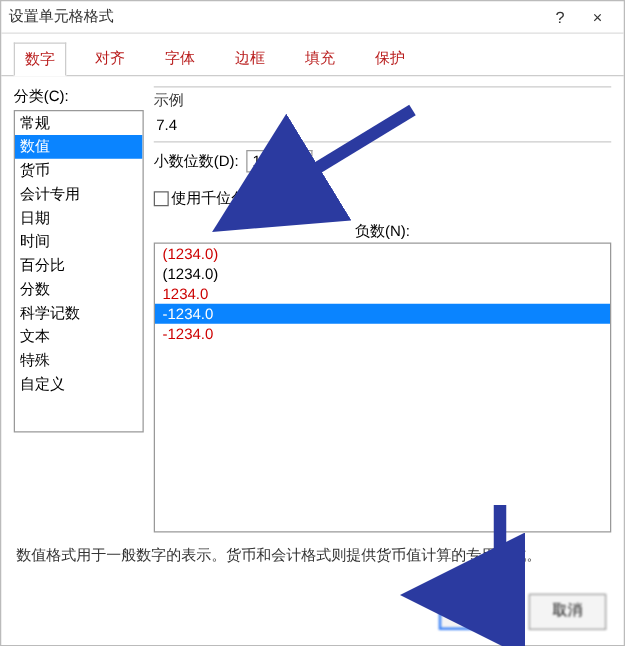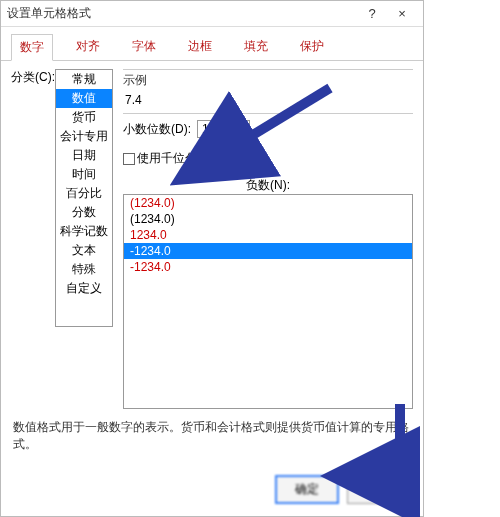--- a/index.html
+++ b/index.html
@@ -1,28 +1,28 @@
 <!DOCTYPE html>
 <html><head>
 <meta charset="utf-8">
 <style>
   * { box-sizing: border-box; margin: 0; padding: 0; font-family: "Microsoft YaHei", "SimSun", sans-serif; font-size: 12px; }
   body { background: #fff; width: 500px; height: 517px; position: relative; overflow: hidden; }
-  .dialog { width: 424px; height: 517px; border: 1px solid #bbb; background: #fff; display: flex; flex-direction: column; }
+  .dialog { width: 500px; height: 517px; border: 1px solid #bbb; background: #fff; display: flex; flex-direction: column; }
   .titlebar { display: flex; align-items: center; padding: 4px 6px; border-bottom: 1px solid #ddd; }
   .titlebar .title { flex: 1; color: #333; }
   .titlebar .winbtn { width: 30px; text-align: center; color: #333; font-size: 13px; }
   .tabs { display: flex; border-bottom: 1px solid #ccc; padding: 6px 10px 0 10px; gap: 14px; }
   .tab { padding: 4px 8px; color: #b91c1c; border: 1px solid transparent; }
   .tab.active { border: 1px solid #ccc; border-bottom: 1px solid #fff; background: #fff; position: relative; top: 1px; }
   .body { display: flex; flex: 1; padding: 8px 10px 4px 10px; gap: 8px; min-height: 0; }
-  .left { width: 104px; display: flex; flex-direction: row; }
+  .left { width: 104px; display: flex; flex-direction: column; }
   .left-label { margin-bottom: 2px; }
   .listbox { border: 1px solid #999; height: 258px; overflow-y: scroll; background: #fff; }
-  .listbox .item { padding: 1px 4px; white-space: nowrap; text-align: center; }
+  .listbox .item { padding: 1px 4px; white-space: nowrap; }
   .listbox .item.selected { background: #0a84ff; color: #fff; }
   .right { flex: 1; display: flex; flex-direction: column; min-width: 0; }
   .example { border-bottom: 1px solid #ccc; padding-bottom: 4px; border-top: 1px solid #ccc; padding-top: 2px; position: relative; }
   .example-label { color: #333; }
   .example-value { padding: 4px 2px 2px 2px; }
   .row { display: flex; align-items: center; margin: 6px 0; gap: 6px; }
   .spinner { display: inline-flex; }
   .spinner input { width: 40px; border: 1px solid #999; padding: 1px 4px; }
   .spinbtns { display: inline-flex; flex-direction: column; border: 1px solid #999; border-left: none; }
   .spinbtns span { font-size: 8px; line-height: 7px; padding: 0 2px; }

